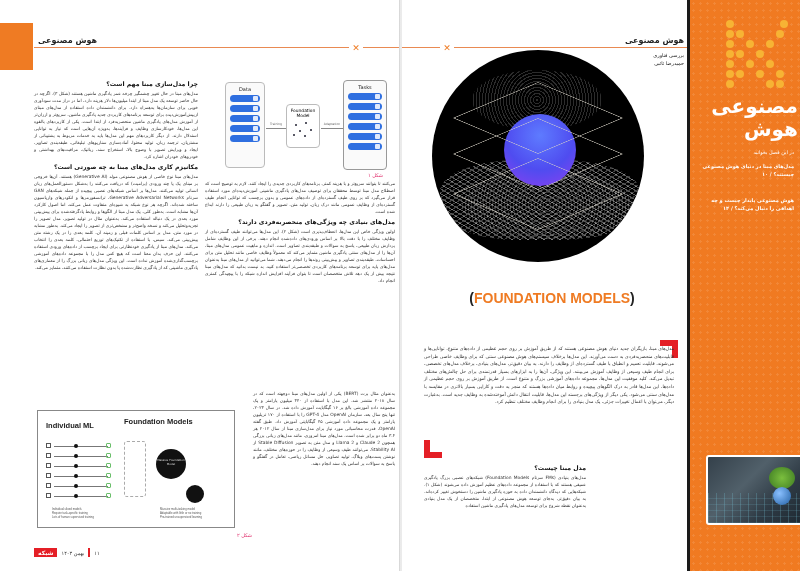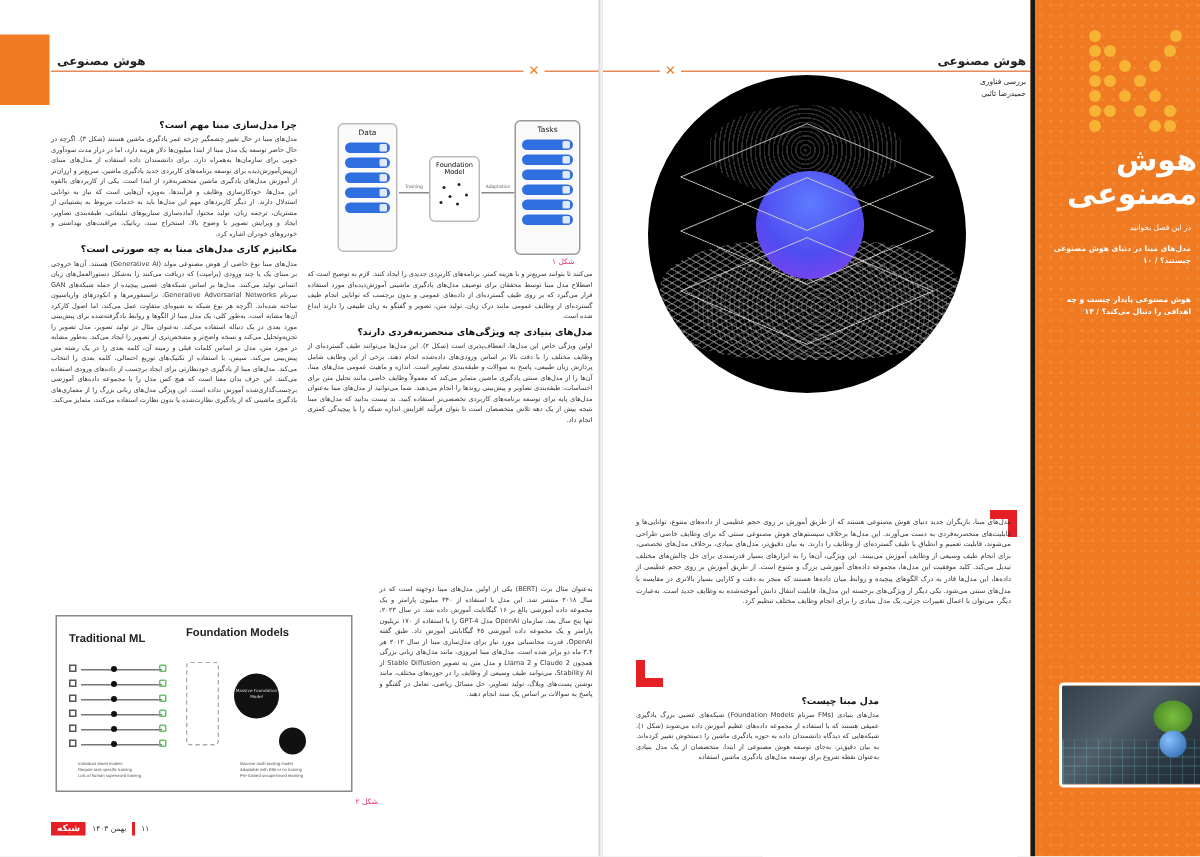--- a/index.html
+++ b/index.html
@@ -131,21 +131,21 @@
   <div class="col" style="left:205px;top:180px;width:190px;">
     <p>می‌کنند تا بتوانند سریع‌تر و با هزینه کمتر، برنامه‌های کاربردی جدیدی را ایجاد کنند. لازم به توضیح است که اصطلاح مدل مبنا توسط محققان برای توصیف مدل‌های یادگیری ماشینی آموزش‌دیده‌ای مورد استفاده قرار می‌گیرد که بر روی طیف گسترده‌ای از داده‌های عمومی و بدون برچسب که توانایی انجام طیف گسترده‌ای از وظایف عمومی مانند درک زبان، تولید متن، تصویر و گفتگو به زبان طبیعی را دارند ابداع شده است.</p>
     <h3>مدل‌های بنیادی چه ویژگی‌های منحصربه‌فردی دارند؟</h3>
     <p>اولین ویژگی خاص این مدل‌ها، انعطاف‌پذیری است (شکل ۲). این مدل‌ها می‌توانند طیف گسترده‌ای از وظایف مختلف را با دقت بالا بر اساس ورودی‌های داده‌شده انجام دهند. برخی از این وظایف شامل پردازش زبان طبیعی، پاسخ به سوالات و طبقه‌بندی تصاویر است. اندازه و ماهیت عمومی مدل‌های مبنا، آن‌ها را از مدل‌های سنتی یادگیری ماشین متمایز می‌کند که معمولاً وظایف خاصی مانند تحلیل متن برای احساسات، طبقه‌بندی تصاویر و پیش‌بینی روندها را انجام می‌دهند. شما می‌توانید از مدل‌های مبنا به‌عنوان مدل‌های پایه برای توسعه برنامه‌های کاربردی تخصصی‌تر استفاده کنید. بد نیست بدانید که مدل‌های مبنا نتیجه بیش از یک دهه تلاش متخصصان است تا بتوان فرآیند افزایش اندازه شبکه را با پیچیدگی کمتری انجام داد.</p>
   </div>
   <div class="col" style="left:253px;top:390px;width:142px;">
     <p>به‌عنوان مثال برت (BERT) یکی از اولین مدل‌های مبنا دوجهته است که در سال ۲۰۱۸ منتشر شد. این مدل با استفاده از ۳۴۰ میلیون پارامتر و یک مجموعه داده آموزشی بالغ بر ۱۶ گیگابایت آموزش داده شد. در سال ۲۰۲۳، تنها پنج سال بعد، سازمان OpenAI مدل GPT-4 را با استفاده از ۱۷۰ تریلیون پارامتر و یک مجموعه داده آموزشی ۴۵ گیگابایتی آموزش داد. طبق گفته OpenAI، قدرت محاسباتی مورد نیاز برای مدل‌سازی مبنا از سال ۲۰۱۲ هر ۳.۴ ماه دو برابر شده است. مدل‌های مبنا امروزی، مانند مدل‌های زبانی بزرگی همچون Claude 2 و Llama 2 و مدل متن به تصویر Stable Diffusion از Stability AI، می‌توانند طیف وسیعی از وظایف را در حوزه‌های مختلف، مانند نوشتن پست‌های وبلاگ، تولید تصاویر، حل مسائل ریاضی، تعامل در گفتگو و پاسخ به سوالات بر اساس یک سند انجام دهند.</p>
   </div>
 
   <div class="diag2">
-    <div class="t1">Traditional ML</div>
+    <div class="t1">Individual ML</div>
     <div class="t2">Foundation Models</div>
     <div class="tml-row" style="top:32px">
         <span class="ic"></span>
         <span class="ln"></span>
         <span class="dot"></span>
         <span class="chk"></span>
       </div>
     <div class="tml-row" style="top:42px">
         <span class="ic"></span>
         <span class="ln"></span>
@@ -212,20 +212,21 @@
   <div class="hero">
     <div class="noise" style="left:40px;top:20px;width:130px;height:60px;"></div>
     <div class="mesh" style="left:8px;top:110px;width:200px;height:80px;"></div>
     <div class="noise" style="left:30px;top:120px;width:170px;height:70px;"></div>
     <div class="sphere"></div>
     <div class="plane" style="left:46px;top:8px;width:120px;height:120px;"></div>
     <div class="plane" style="left:46px;top:44px;width:120px;height:120px;"></div>
     <div class="plane" style="left:46px;top:84px;width:120px;height:120px;"></div>
   </div>
 
+  <div class="title-en"><b>(</b><span>FOUNDATION MODELS</span><b>)</b></div>
 
   <div class="corner" style="left:270px;top:340px;width:6px;height:18px;"></div>
   <div class="corner" style="left:258px;top:340px;width:18px;height:6px;"></div>
   <div class="col" style="left:22px;top:345px;width:250px;font-size:4.6px;line-height:7.6px;">
     <p>مدل‌های مبنا، بازیگران جدید دنیای هوش مصنوعی هستند که از طریق آموزش بر روی حجم عظیمی از داده‌های متنوع، توانایی‌ها و قابلیت‌های منحصربه‌فردی به دست می‌آورند. این مدل‌ها برخلاف سیستم‌های هوش مصنوعی سنتی که برای وظایف خاصی طراحی می‌شوند، قابلیت تعمیم و انطباق با طیف گسترده‌ای از وظایف را دارند. به بیان دقیق‌تر، مدل‌های بنیادی، برخلاف مدل‌های تخصصی، برای انجام طیف وسیعی از وظایف آموزش می‌بینند. این ویژگی، آن‌ها را به ابزارهای بسیار قدرتمندی برای حل چالش‌های مختلف تبدیل می‌کند. کلید موفقیت این مدل‌ها، مجموعه داده‌های آموزشی بزرگ و متنوع است. از طریق آموزش بر روی حجم عظیمی از داده‌ها، این مدل‌ها قادر به درک الگوهای پیچیده و روابط میان داده‌ها هستند که منجر به دقت و کارایی بسیار بالاتری در مقایسه با مدل‌های سنتی می‌شود. یکی دیگر از ویژگی‌های برجسته این مدل‌ها، قابلیت انتقال دانش آموخته‌شده به وظایف جدید است. به‌عبارت دیگر، می‌توان با اعمال تغییرات جزئی، یک مدل بنیادی را برای انجام وظایف مختلف تنظیم کرد.</p>
   </div>
   <div class="corner" style="left:22px;top:440px;width:6px;height:18px;"></div>
   <div class="corner" style="left:22px;top:452px;width:18px;height:6px;"></div>
 
   <div class="col" style="left:22px;top:462px;width:162px;">
@@ -259,22 +260,22 @@
         <i style="left:30px;top:50px"></i>
       <i style="left:40px;top:20px"></i>
         <i style="left:40px;top:40px"></i>
         <i style="left:40px;top:60px"></i>
       <i style="left:50px;top:10px"></i>
         <i style="left:50px;top:50px"></i>
         <i style="left:50px;top:60px"></i>
       <i style="left:54px;top:0"></i>
     </div>
     <div class="sb-title">
+      <div>مصنوعی</div>
       <div>هوش</div>
-      <div>مصنوعی</div>
     </div>
     <div class="sb-small" style="top:148px;">در این فصل بخوانید</div>
     <div class="sb-small" style="top:162px;font-weight:bold;">مدل‌های مبنا در دنیای هوش مصنوعی چیستند؟ / ۱۰</div>
     <div class="sb-small" style="top:196px;font-weight:bold;">هوش مصنوعی پایدار چیست و چه اهدافی را دنبال می‌کند؟ / ۱۴</div>
     <div class="sb-photo">
       <div class="circuit"></div>
       <div class="tree"></div>
       <div class="globe"></div>
     </div>
   </div>

